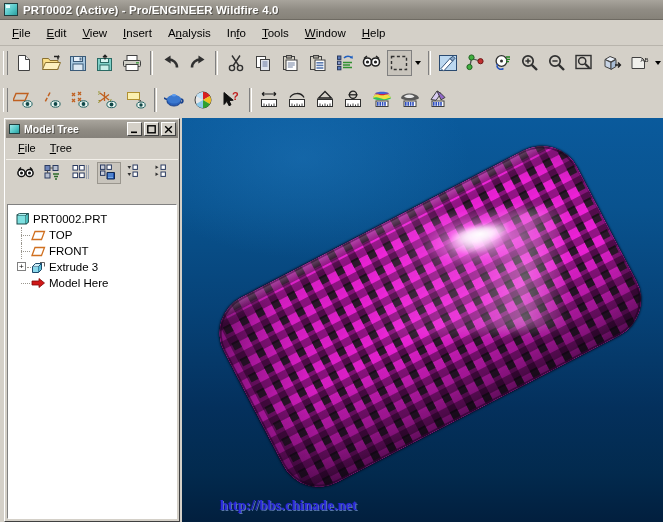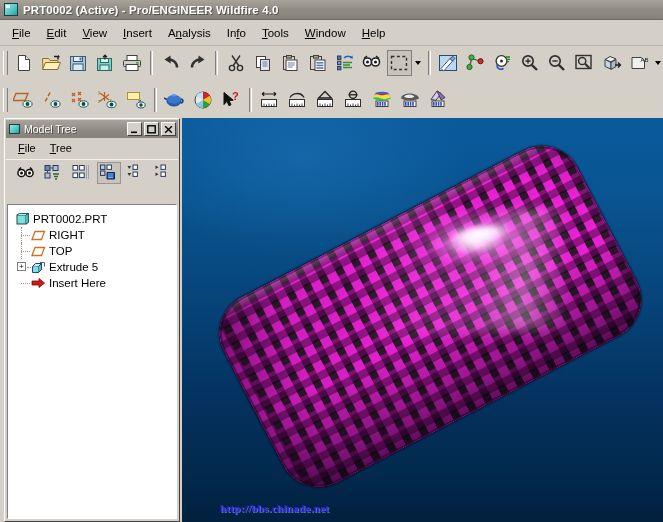--- a/index.html
+++ b/index.html
@@ -100,21 +100,21 @@
     height: 18px; margin: 1px;
     background: linear-gradient(to bottom,#a8a49c 0%, #8e8a82 60%, #85817a 100%);
     display: flex; align-items: center;
   }
   .mt-icon {
     width: 11px; height: 10px; margin-left: 3px; margin-right: 4px;
     background: linear-gradient(135deg,#9ce8e8 0%, #4ec4c4 60%, #2c9e9e 100%);
     border: 1px solid #1d3d3d; box-sizing: border-box;
   }
   .mt-title {
-    font-size: 10.5px; font-weight: normal; color: #ffffff;
+    font-size: 10.5px; font-weight: bold; color: #ffffff;
     text-shadow: 1px 1px 0 #54514b; flex: 1;
   }
   .mt-ctlbtn {
     width: 15px; height: 14px; margin-right: 2px;
     background: #d4d0c8;
     border-top: 1px solid #ffffff; border-left: 1px solid #ffffff;
     border-right: 1px solid #404040; border-bottom: 1px solid #404040;
     box-sizing: border-box; position: relative; cursor: default;
     display:flex; align-items:center; justify-content:center;
   }
@@ -276,21 +276,21 @@
   }
   .rim-dark {
     position:absolute; inset:0;
     border-radius: 40px / 40px;
     box-shadow: inset 0 0 0 2px rgba(30,4,34,0.55);
     pointer-events:none;
   }
   .watermark {
     position: absolute; left: 38px; bottom: 8px;
     font-family: "Liberation Serif", serif;
-    font-size: 11px; font-weight: bold;
+    font-size: 14px; font-weight: bold;
     color: #2b2bdc;
     letter-spacing: 0.3px;
     text-shadow: 1px 1px 0 rgba(160,190,255,0.55), -1px 0 0 rgba(20,20,140,0.6);
     white-space: nowrap;
   }
 </style>
 </head>
 <body>
 
 <div id="app">
@@ -743,76 +743,76 @@
           <div class="tree-ico">
             <svg width="13" height="12" viewBox="0 0 13 12">
               <rect x="1" y="2" width="9" height="9" fill="#7de0e0" stroke="#1d4a4a"></rect>
               <path d="M1 2l2.4-1.6h9L10 2" fill="#aef0f0" stroke="#1d4a4a"></path>
               <path d="M10 11l2.4-1.6V.4L10 2" fill="#4ec4c4" stroke="#1d4a4a"></path>
             </svg>
           </div>
           <div class="tree-label">PRT0002.PRT</div>
         </div>
 
-        <div class="tree-row">
-          <div class="tree-indent">
-              <div class="tree-vline"></div>
-              <div class="tree-dots"></div>
-            </div>
-          <div class="tree-ico">
-            <svg width="15" height="11" viewBox="0 0 15 11">
-                <path d="M4 1.5h9.5l-3 8H1z" fill="none" stroke="#d07020" stroke-width="1.3"></path>
-              </svg>
-          </div>
-          <div class="tree-label">RIGHT</div>
-        </div>
 
         <div class="tree-row">
           <div class="tree-indent">
               <div class="tree-vline"></div>
               <div class="tree-dots"></div>
             </div>
           <div class="tree-ico">
             <svg width="15" height="11" viewBox="0 0 15 11">
                 <path d="M4 1.5h9.5l-3 8H1z" fill="none" stroke="#d07020" stroke-width="1.3"></path>
               </svg>
           </div>
           <div class="tree-label">TOP</div>
         </div>
 
+        <div class="tree-row">
+          <div class="tree-indent">
+              <div class="tree-vline"></div>
+              <div class="tree-dots"></div>
+            </div>
+          <div class="tree-ico">
+            <svg width="15" height="11" viewBox="0 0 15 11">
+                <path d="M4 1.5h9.5l-3 8H1z" fill="none" stroke="#d07020" stroke-width="1.3"></path>
+              </svg>
+          </div>
+          <div class="tree-label">FRONT</div>
+        </div>
 
 
         <div class="tree-row">
           <div class="tree-indent">
             <div class="tree-expander">+</div>
             <div class="tree-dots" style="left:13px;width:4px;"></div>
           </div>
           <div class="tree-ico">
             <svg width="15" height="13" viewBox="0 0 15 13">
               <path d="M1.5 5.5h6v6h-6z" fill="#8ad8ec" stroke="#1d4a6a"></path>
               <path d="M1.5 5.5l3-3h6l-3 3" fill="#cdeef8" stroke="#1d4a6a"></path>
               <path d="M7.5 11.5l3-3v-6l-3 3" fill="#5cc0dc" stroke="#1d4a6a"></path>
               <path d="M9 1.5h4.5v4" fill="none" stroke="#606060" stroke-width="1"></path>
             </svg>
           </div>
-          <div class="tree-label">Extrude 5</div>
+          <div class="tree-label">Extrude 3</div>
         </div>
 
 
 
         <div class="tree-row">
           <div class="tree-indent">
               <div class="tree-dots"></div>
             </div>
           <div class="tree-ico">
             <svg width="15" height="12" viewBox="0 0 15 12">
               <path d="M1 4h7V1.5L13.5 6 8 10.5V8H1z" fill="#d01818" stroke="#800808" stroke-width=".8"></path>
             </svg>
           </div>
-          <div class="tree-label">Insert Here</div>
+          <div class="tree-label">Model Here</div>
         </div>
 
       </div>
     </div>
   </div>
 
   <div class="viewport">
     <div class="vp-glow"></div>
 
     <div class="model-wrap">

